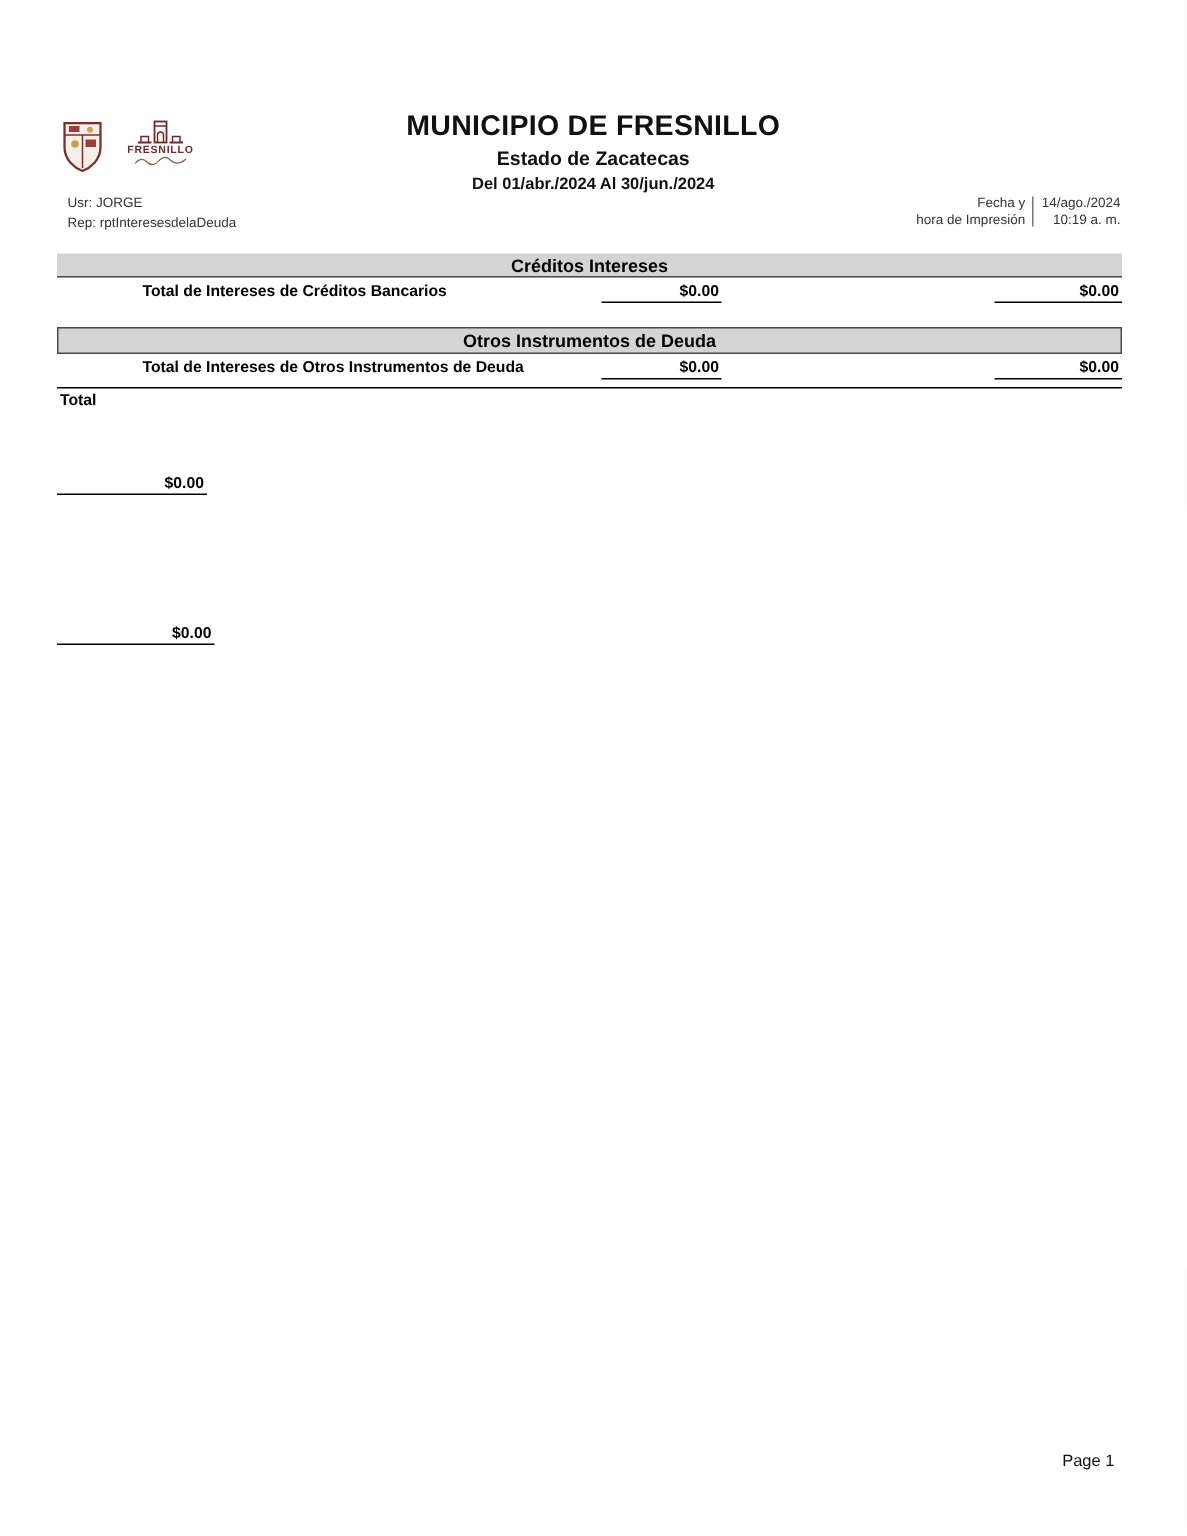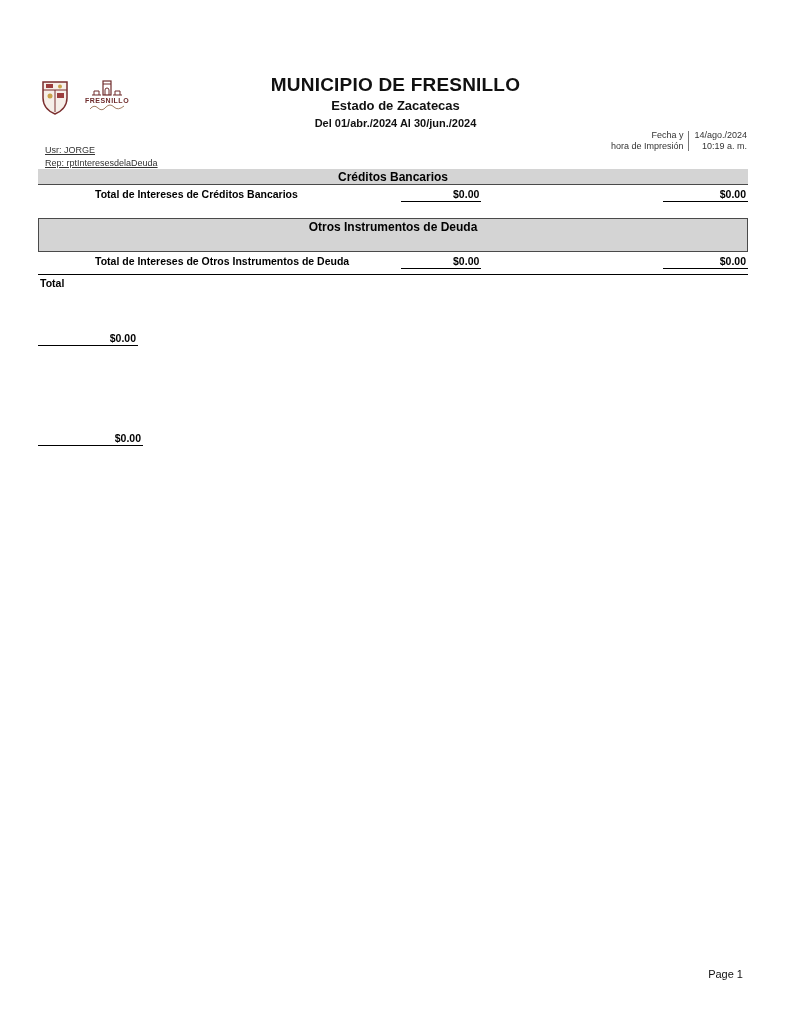--- a/index.html
+++ b/index.html
@@ -21,21 +21,21 @@
   .fres-logo { display:flex; flex-direction:column; align-items:center; width:58px; }
   .fres-word { font-size:7px; font-weight:bold; letter-spacing:0.5px; color:#6e2b2b; margin-top:1px; }
   .fres-script { color:#8a5a3a; line-height:3px; }
 
   .title-block { position:absolute; left:0; right:0; top:74px; text-align:center; color:#111; }
   .title   { font-size:19px; font-weight:bold; letter-spacing:0.2px; }
   .subtitle{ font-size:13px; font-weight:bold; margin-top:2px; }
   .rtitle  { font-size:12px; font-weight:bold; margin-top:2px; }
   .period  { font-size:11px; font-weight:bold; margin-top:4px; }
 
-  .meta-left { position:absolute; left:45px; top:144px; font-size:9px; color:#333; line-height:13px;text-decoration:underline; }
+  .meta-left { position:absolute; left:45px; top:129px; font-size:9px; color:#333; line-height:13px; }
   .meta-right{ position:absolute; right:44px; top:130px; font-size:9px; color:#333; display:flex; align-items:center; }
   .meta-right .labels { text-align:right; line-height:11px; }
   .meta-right .vline  { width:0; border-left:1px solid #777; height:20px; margin:0 5px; }
   .meta-right .values { text-align:right; line-height:11px; }
 
   
   .table { position:absolute; left:38px; top:167px; width:710px; color:#000; }
 
   .thead {
     display:flex; align-items:center;
@@ -44,21 +44,21 @@
   }
   .th-left { width:485px; display:flex; justify-content:space-between; align-items:center;
              padding:0 4px 0 4px; border-right:1px solid #4a4a4a; height:100%; }
   .th-right{ flex:1; text-align:right; padding-right:4px; }
 
   .band {
     background:#d4d4d4; text-align:center; font-weight:bold; font-size:12px;
     height:16px; line-height:16px;
   }
   .band1 { margin-top:2px; border-bottom:1px solid #4a4a4a; }
-  .band2 { margin-top:16px; border:1px solid #4a4a4a; height:34px; line-height:16px; }
+  .band2 { margin-top:16px; border:1px solid #4a4a4a; height:18px; line-height:16px; }
 
   .data-row { display:flex; align-items:flex-start; font-weight:bold; font-size:10.5px; margin-top:3px;gap:43px; }
   .row-label { width:385px; padding-left:57px; }
   .total-row .row-label { padding-left:2px; }
   .amt { text-align:right; padding:0 2px 1px 0; border-bottom:1px solid #000; }
   .amt-dev { width:100px; }
   .row-gap { width:120px; }
   .amt-pag { width:105px; }
 
   .total-divider { border-top:1px solid #000; margin-top:5px; }
@@ -119,21 +119,21 @@
     <div class="vline"></div>
     <div class="values">
       <div>14/ago./2024</div>
       <div>10:19 a. m.</div>
     </div>
   </div>
 
   <div class="table">
 
 
-    <div class="band band1">Créditos Bancarios</div>
+    <div class="band band1">Créditos Intereses</div>
 
     <div class="data-row">
       <div class="row-label">Total de Intereses de Créditos Bancarios</div>
       <div class="amt amt-dev">$0.00</div>
       <div class="row-gap"></div>
       <div class="amt amt-pag">$0.00</div>
     </div>
 
     <div class="band band2">Otros Instrumentos de Deuda</div>
 

